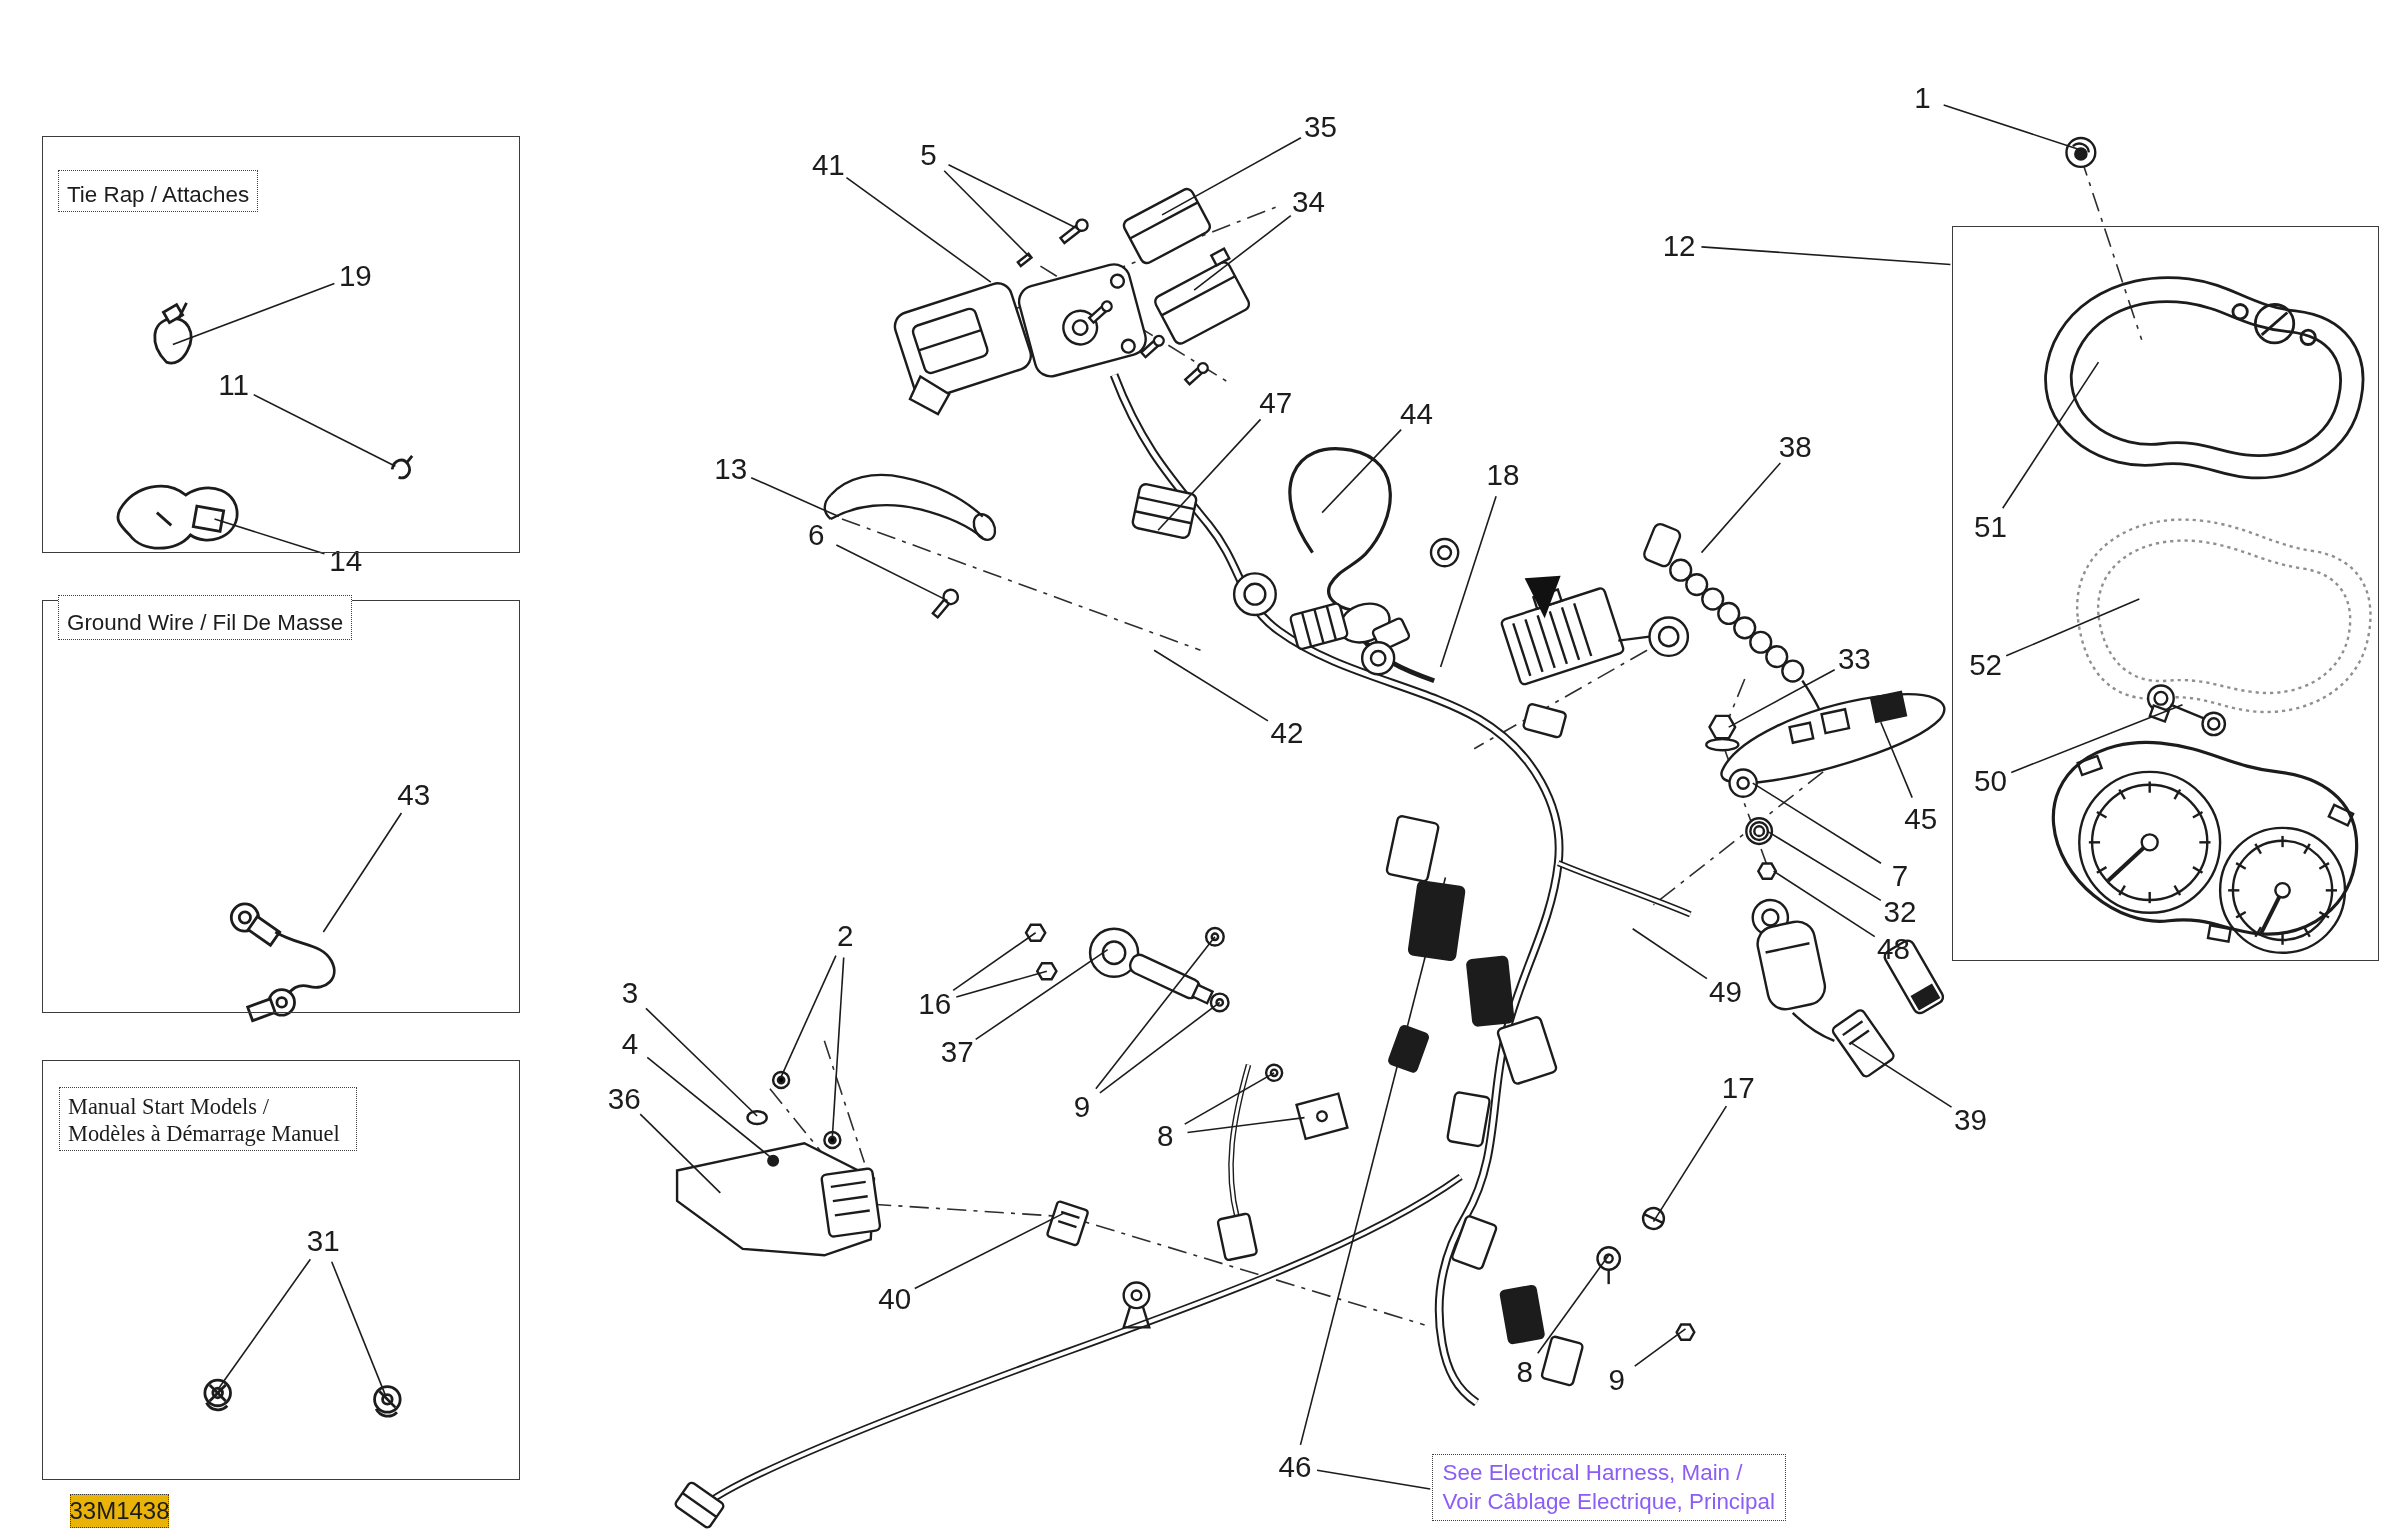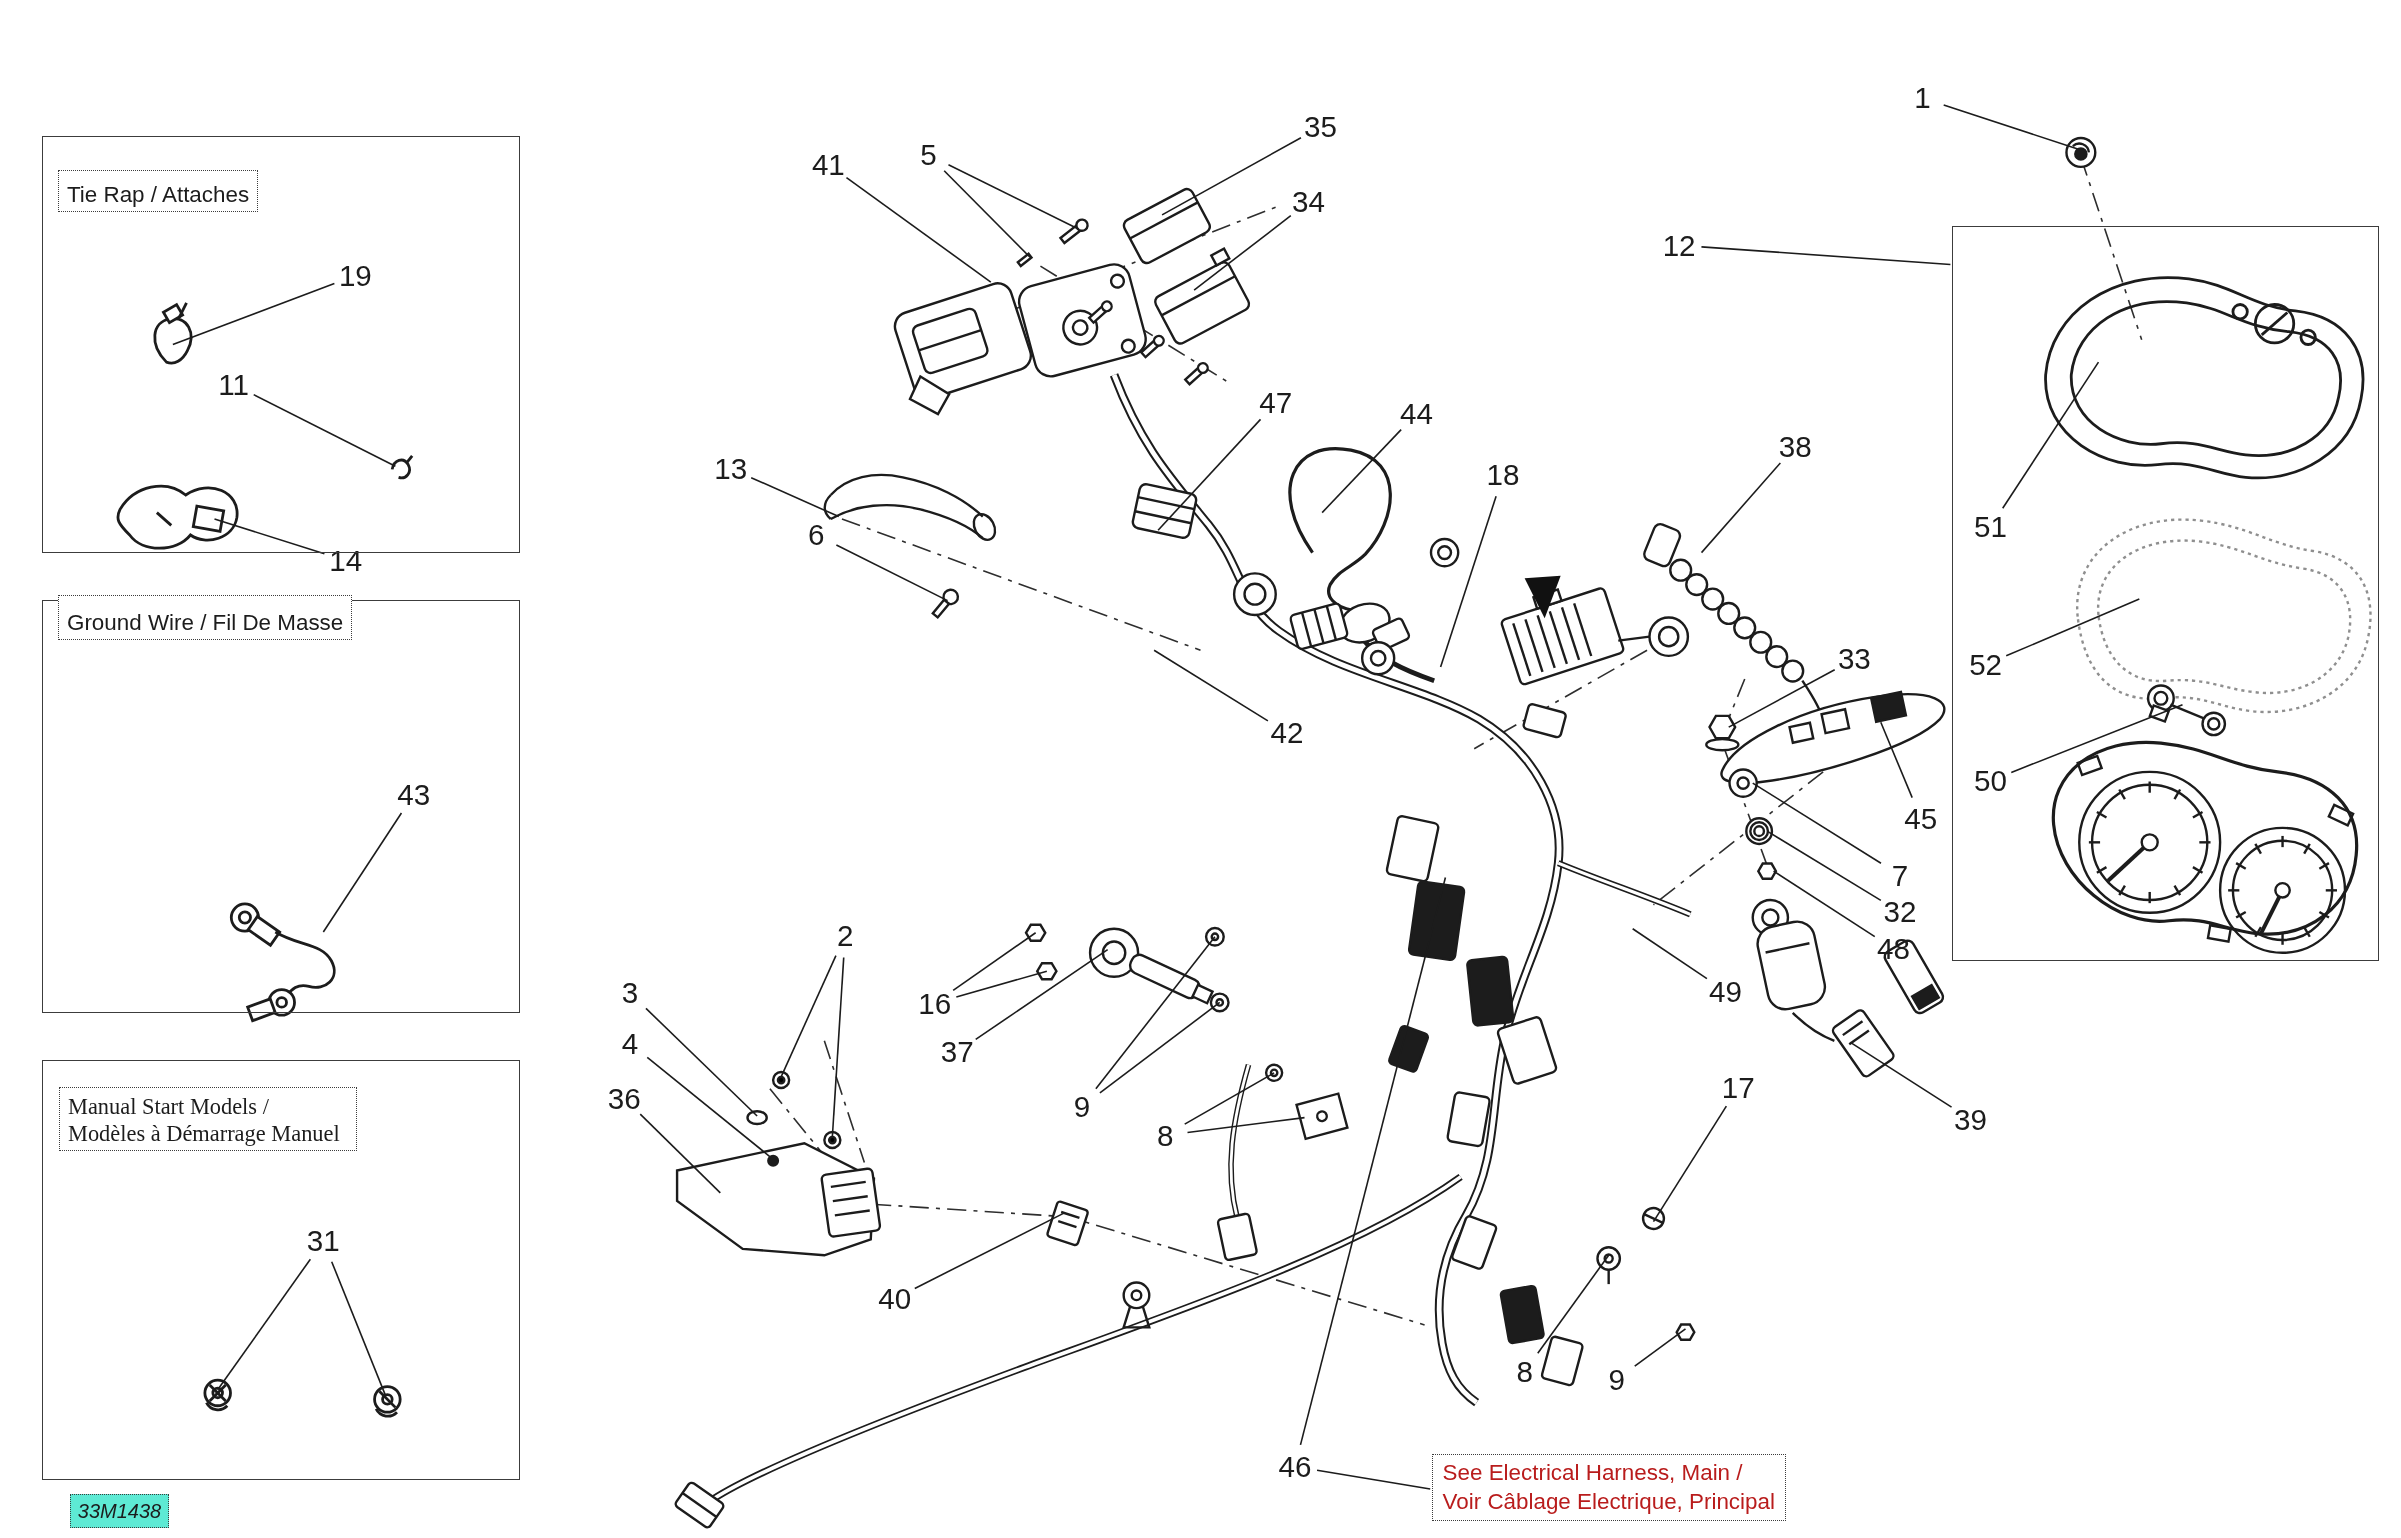--- a/index.html
+++ b/index.html
@@ -10,28 +10,27 @@
   svg{position:absolute;left:0;top:0;}
   .inset-box{position:absolute;border:1.6px solid #3c3c3c;background:transparent;}
   .title-box{
     position:absolute;border:1.6px dotted #3c3c3c;background:#ffffff;
     font-size:22.4px;line-height:27px;color:#1c1c1c;
     display:flex;align-items:flex-end;padding:3.2px 8px;box-sizing:border-box;
     white-space:nowrap;
   }
   .note-box{
     position:absolute;border:1.6px dotted #3c3c3c;background:#ffffff;
-    font-size:22.4px;line-height:29px;color:#b91c1c;
+    font-size:22.4px;line-height:29px;color:#8b5cf6;
     padding:3.2px 9.6px;box-sizing:border-box;white-space:nowrap;
   }
   .code-box{
-    position:absolute;border:1.6px dotted #3c3c3c;background:#5eead4;
-    font-size:20px;color:#1c1c1c;display:flex;align-items:center;justify-content:center;
+    position:absolute;border:1.6px dotted #3c3c3c;background:#eab308;
+    font-size:24px;color:#1c1c1c;display:flex;align-items:center;justify-content:center;
     box-sizing:border-box;
-    font-style:italic;
   }
   .callout-text{
     font-family:"Liberation Sans", sans-serif;font-size:37px;fill:#1c1c1c;
   }
 </style>
 </head>
 <body>
 
 <svg width="2401" height="1539" viewBox="0 0 3000 1922">
 

